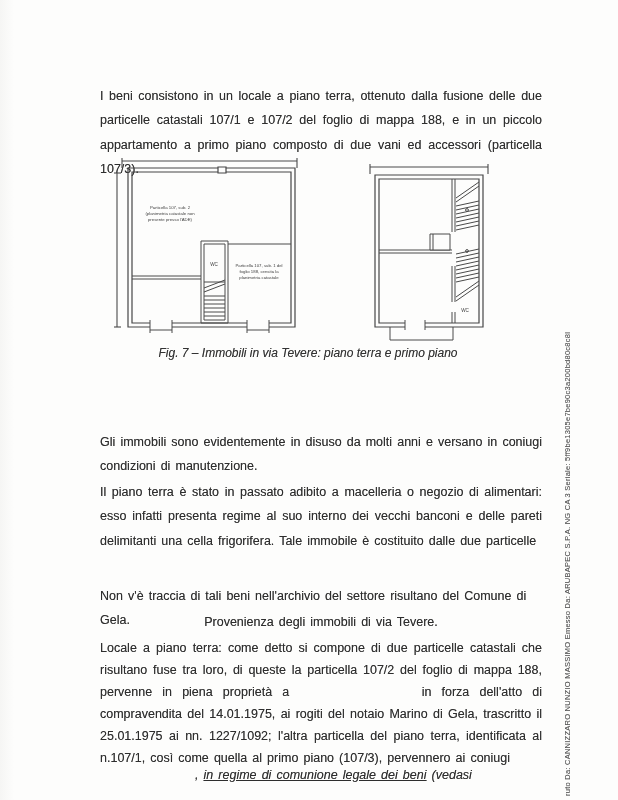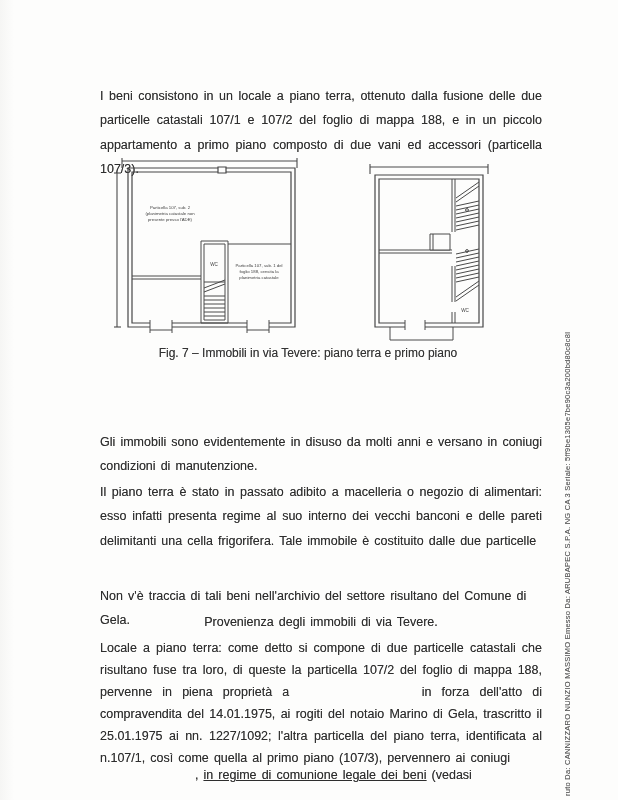--- a/index.html
+++ b/index.html
@@ -26,35 +26,37 @@
     color: #2e2e2e;
     text-shadow: 0 0 0.5px rgba(45,45,45,0.55);
   }
   .para.tight { line-height: 1.76; }
   .heading { font-weight: normal; text-align: center; }
   .no-justify { text-align: left; }
   .caption {
     position: absolute;
     left: 0; top: 346px; width: 616px;
     text-align: center;
+    font-style: italic;
     font-size: 12px;
     color: #333;
     text-shadow: 0 0 0.5px rgba(45,45,45,0.5);
   }
   .gap-blank {
     display: inline-block;
     height: 1px;
   }
   .gap-1 { width: 112px; }
   .underline-phrase { text-decoration: underline; }
   .last-line {
     left: 100px;
     padding-left: 95px;
     width: 347px;
     text-align: left;
+    font-style: italic;
   }
   .plan {
     position: absolute;
   }
   .plan-ground { left: 108px; top: 154px; }
   .plan-first  { left: 356px; top: 154px; }
   .plan line, .plan rect, .plan path, .plan polyline, .plan circle {
     vector-effect: non-scaling-stroke;
   }
   .plan text {

